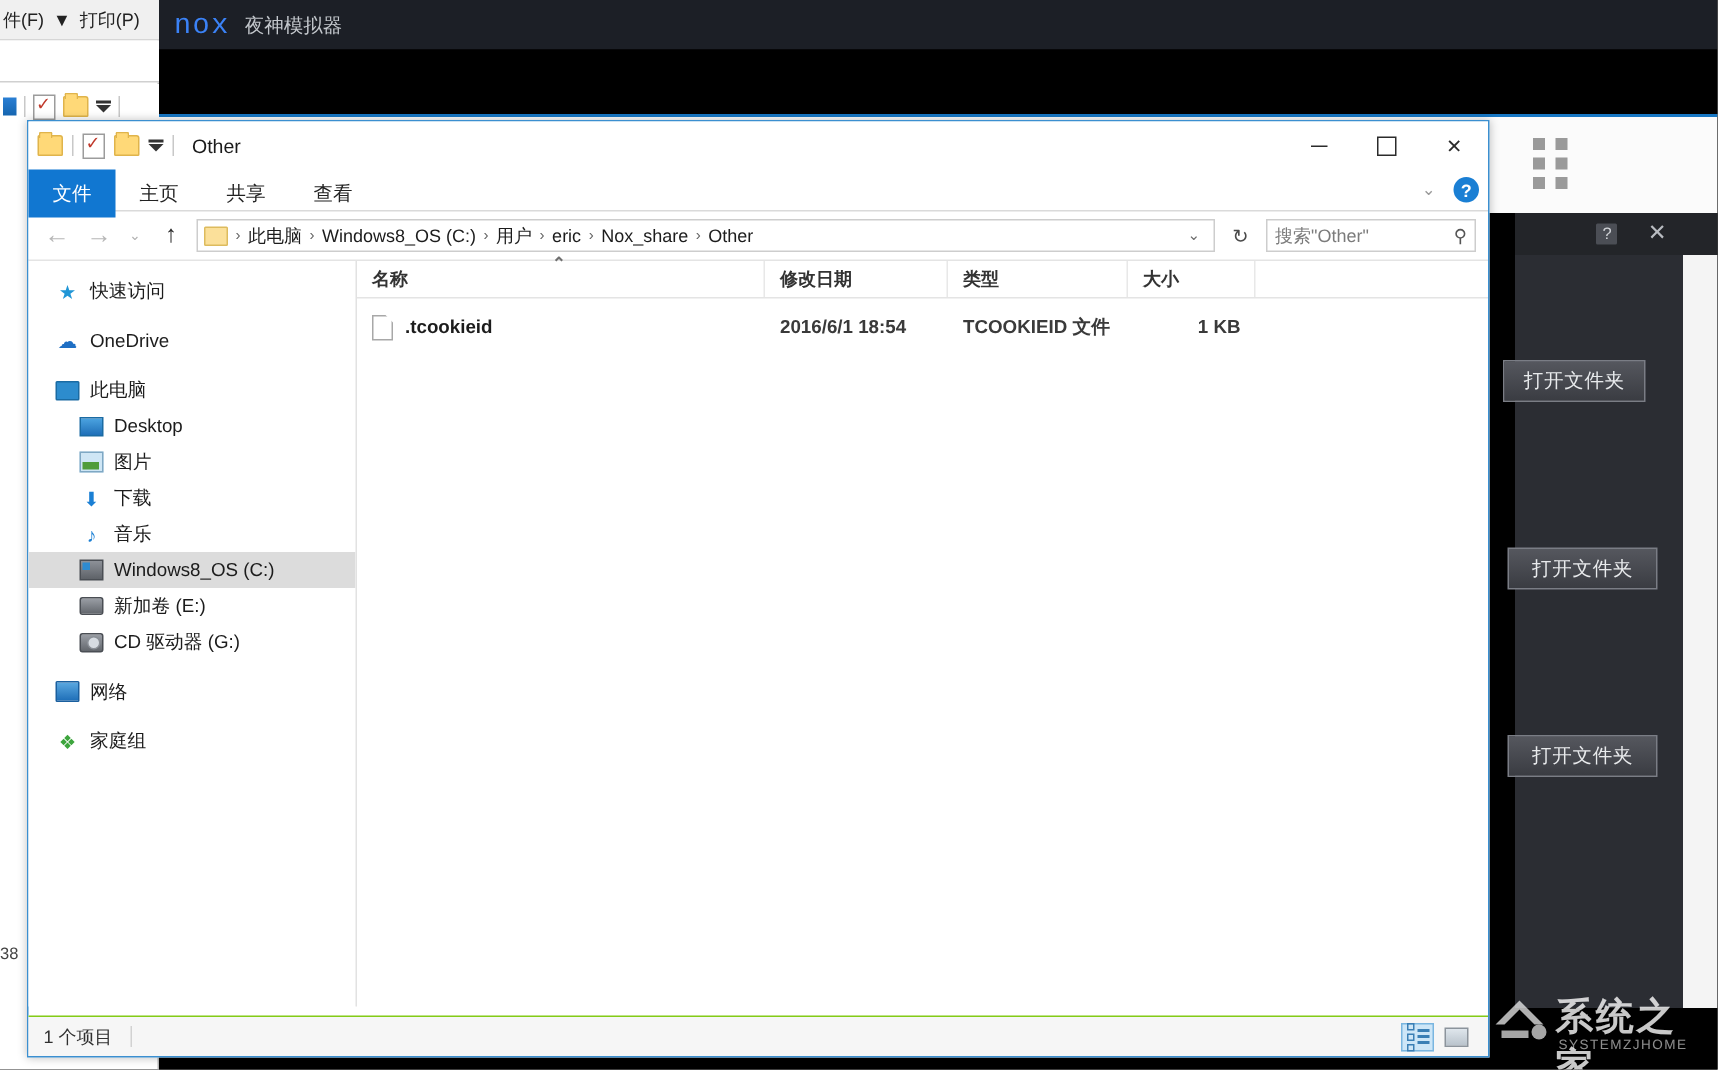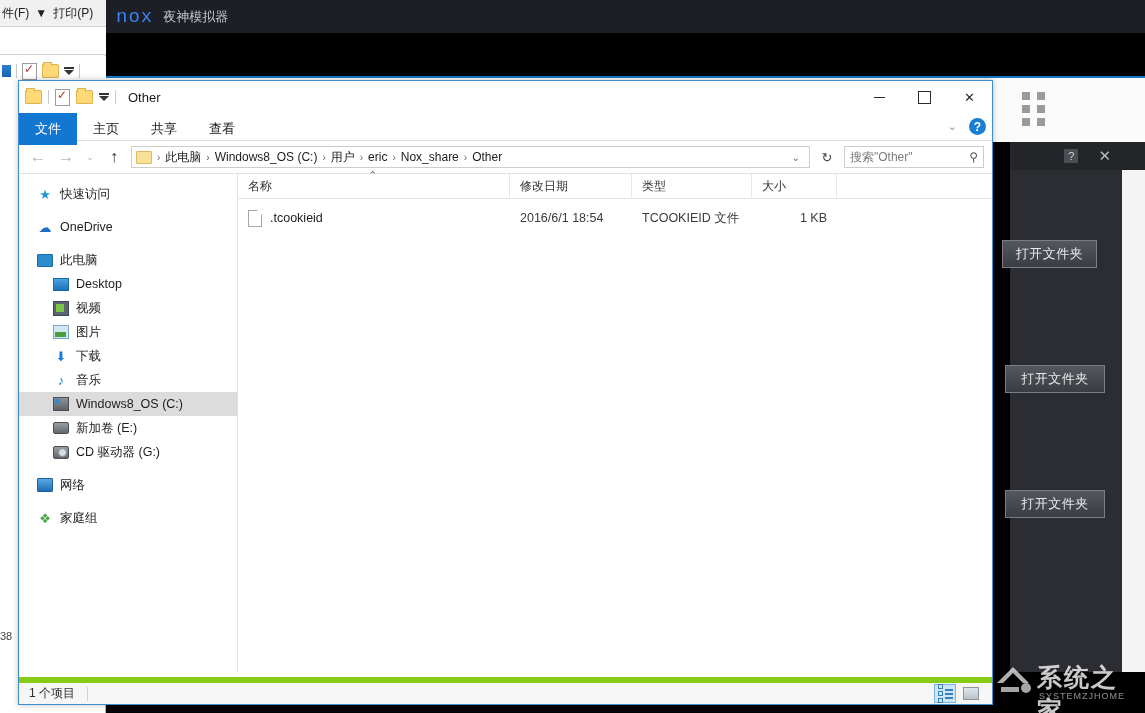--- a/index.html
+++ b/index.html
@@ -398,20 +398,21 @@
   .ico-cd { width:15px;height:11px;background:linear-gradient(#9a9ea5,#63676d);border:1px solid #4a4e54;border-radius:2px;position:relative;}
   .ico-cd::after{content:"";position:absolute;left:4px;top:1px;width:7px;height:7px;border-radius:50%;background:#d7dce2;border:1px solid #8b9097;}
   .ico-net { width:15px;height:12px;background:linear-gradient(#5aa8e0,#1f6fb8);border:1px solid #1a5f9e;border-radius:1px;}
   .ico-home { color:#3da53d; font-size:13px; }
 
   
   .filelist {
     flex: 1;
     background: #ffffff;
     position: relative;
+    font-weight: bold;
   }
   .col-header {
     display: flex;
     height: 24px;
     border-bottom: 1px solid #e4e4e4;
     align-items: center;
     font-size: 12px;
     color: #333;
     position: relative;
   }
@@ -465,21 +466,21 @@
     width:0;height:0;border-left:5px solid transparent;border-top:5px solid #fff;
     border-right:0; 
   }
 
   
   .exp-status {
     position: absolute;
     left: 0; bottom: 0;
     width: 973px; height: 27px;
     background: #f6f6f6;
-    border-top: 6px solid #84cc16;
+    border-top: 1px solid #84cc16;
     display: flex;
     align-items: center;
     padding: 0 10px;
     box-sizing: border-box;
     font-size: 12px;
     color: #303030;
   }
   .status-sep { width:1px; height:14px; background:#d2d2d2; margin-left:12px;}
   .view-btns {
     margin-left: auto;
@@ -679,26 +680,20 @@
           <span>此电脑</span>
         </div>
 
         <div class="nav-item indent">
           <span class="ico">
               <i class="ico-desktop"></i>
             </span>
           <span>Desktop</span>
         </div>
 
-        <div class="nav-item indent">
-          <span class="ico">
-              <i class="ico-video"></i>
-            </span>
-          <span>视频</span>
-        </div>
 
         <div class="nav-item indent">
           <span class="ico">
               <i class="ico-pic"></i>
             </span>
           <span>图片</span>
         </div>
 
 
         <div class="nav-item indent">

